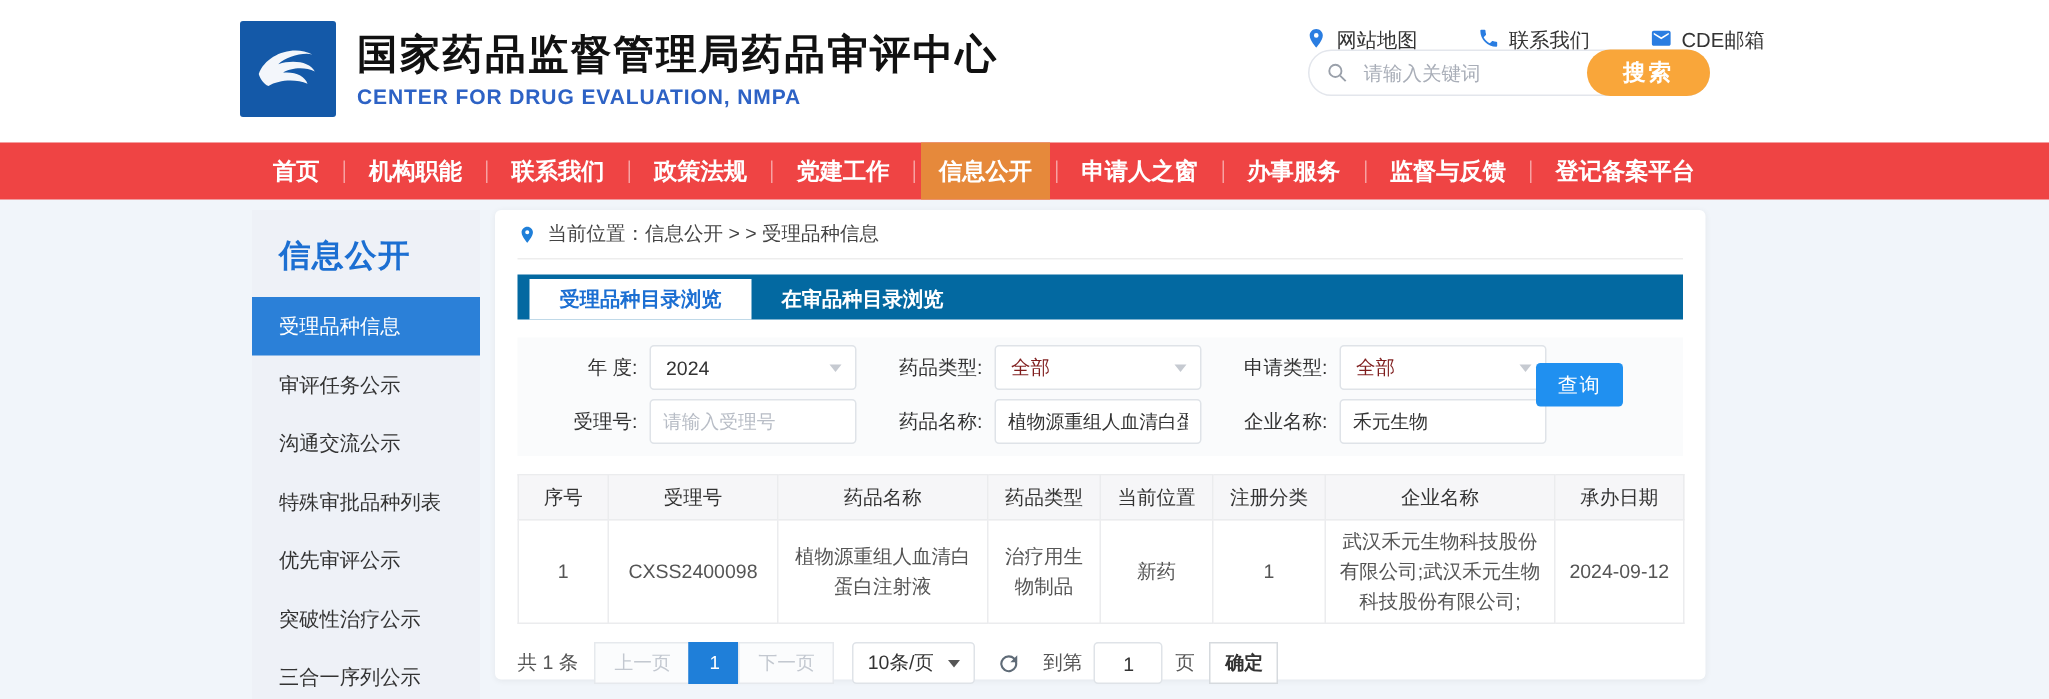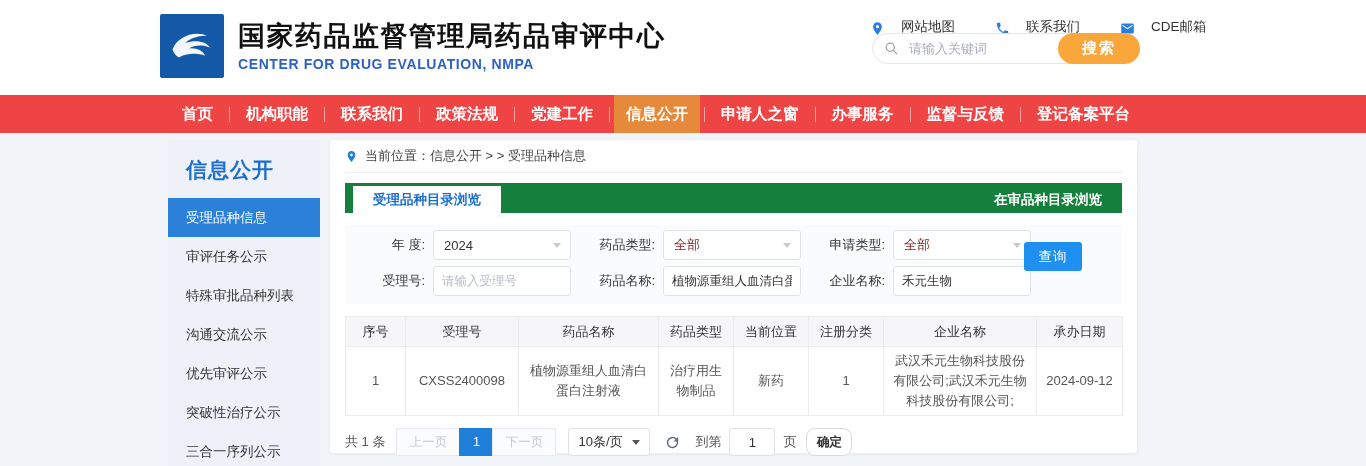--- a/index.html
+++ b/index.html
@@ -9,21 +9,21 @@
   
   .header { position:absolute; left:0; top:0; width:1366px; height:95px; background:#ffffff; }
   .logo-wrap { position:absolute; left:160px; top:14px; display:flex; align-items:center; cursor:pointer; }
   .logo-box { width:64px; height:64px; background:#1459a8; border-radius:2px; display:flex; align-items:center; justify-content:center; }
   .logo-box svg { width:52px; height:52px; }
   .title-col { margin-left:14px; }
   .site-title { font-size:27px; font-weight:bold; color:#111; letter-spacing:1.5px; line-height:1.2; }
   .site-subtitle { margin-top:4px; font-size:14px; font-weight:bold; color:#2d62c5; letter-spacing:.6px; }
 
   .quick-links { position:absolute; left:870px; top:18px; display:flex; gap:40px; }
-  .qlink { display:flex; align-items:flex-end; gap:16px; font-size:13.5px; color:#333; cursor:pointer; }
+  .qlink { display:flex; align-items:flex-start; gap:6px; font-size:13.5px; color:#333; cursor:pointer; }
   .qlink svg { width:15px; height:15px; color:#2a7de1; }
 
   .search-wrap { position:absolute; left:872px; top:33px; width:268px; height:31px; }
   .search-input { width:100%; height:31px; border:1px solid #e3e6ec; border-radius:16px; padding:0 92px 0 36px; font-size:13px; color:#333; background:#fff; outline:none; }
   .search-input::placeholder { color:#a9aeb8; }
   .search-glass { position:absolute; left:12px; top:8px; width:15px; height:15px; color:#9aa0aa; }
   .search-btn { position:absolute; right:0; top:0; width:82px; height:31px; border:none; border-radius:16px; background:#f9a63a; color:#fff; font-size:15px; font-weight:bold; cursor:pointer; letter-spacing:2px; }
 
   
   .navbar { position:absolute; left:0; top:95px; width:1366px; height:38px; background:#ef4444; display:flex; align-items:stretch; padding-left:170px; }
@@ -36,21 +36,21 @@
   .side-title { padding:16px 0 14px 18px; font-size:21px; font-weight:bold; color:#1c6fd2; letter-spacing:1px; }
   .side-item { height:39px; display:flex; align-items:center; padding-left:18px; font-size:13.5px; color:#333; cursor:pointer; }
   .side-item.active { background:#2b80d8; color:#fff; }
 
   
   .card { position:absolute; left:330px; top:140px; width:807px; height:313px; background:#fff; border-radius:4px; box-shadow:0 1px 4px rgba(0,0,0,.06); padding:0 15px; }
 
   .breadcrumb { height:33px; display:flex; align-items:center; gap:7px; font-size:13px; color:#444; border-bottom:1px solid #ededed; }
   .breadcrumb svg { width:13px; height:13px; color:#1f7fd9; }
 
-  .tabs { margin-top:10px; height:30px; background:#15803d; display:flex; align-items:flex-end; padding-left:8px;justify-content:space-between; }
+  .tabs { margin-top:10px; height:30px; background:#0369a1; display:flex; align-items:flex-end; padding-left:8px; }
   .tab { height:27px; padding:0 20px; display:flex; align-items:center; font-size:13.5px; font-weight:bold; cursor:pointer; }
   .tab.active { background:#fff; color:#1c6fd2; }
   .tab.inactive { color:#fff; }
 
   
   .filters { position:relative; margin-top:12px; background:#fafbfc; padding:2px 0; }
   .frow { display:flex; align-items:center; height:30px; margin:3px 0 6px 14px; }
   .fgroup { display:flex; align-items:center; margin-right:18px; }
   .flabel { width:66px; text-align:right; margin-right:8px; font-size:13px; color:#333; white-space:nowrap; }
   .fbox { position:relative; width:138px; height:30px; border:1px solid #dfe3e8; border-radius:3px; background:#fff; }
@@ -72,21 +72,21 @@
   .ptotal { margin-right:12px; }
   .pbtn { height:28px; min-width:64px; border:1px solid #e6e9ed; background:#fbfcfd; color:#c3c8d0; display:flex; align-items:center; justify-content:center; font-size:12.5px; cursor:pointer; margin-left:-1px; }
   .pbtn:first-child { margin-left:0; }
   .pcur { min-width:34px; background:#1f7fd9; border-color:#1f7fd9; color:#fff; }
   .psize { position:relative; margin-left:12px; width:82px; height:28px; border:1px solid #dfe3e8; border-radius:3px; background:#fff; }
   .psize .fselect { height:26px; padding:0 20px 0 9px; }
   .psize .caret { top:11px; border-top-color:#555; }
   .refresh { margin-left:14px; width:17px; height:17px; color:#5f6b77; cursor:pointer; }
   .goto-label { margin-left:14px; }
   .goto-input { width:46px; height:28px; margin:0 8px; text-align:center; border:1px solid #dfe3e8; border-radius:3px; font-size:13px; color:#333; outline:none; }
-  .confirm-btn { margin-left:10px; width:46px; height:28px; border:1px solid #d6dade; border-radius:9px; background:#fff; font-size:12.5px; font-weight:bold; color:#333; cursor:pointer; }
+  .confirm-btn { margin-left:10px; width:46px; height:28px; border:1px solid #d6dade; border-radius:0; background:#fff; font-size:12.5px; font-weight:bold; color:#333; cursor:pointer; }
 </style>
 </head>
 <body>
 
 <div class="page">
 
   <div class="header">
     <div class="logo-wrap">
       <div class="logo-box">
         <svg viewBox="0 0 64 64">
@@ -149,22 +149,22 @@
     <div class="nav-sep"></div>
     <div class="nav-item">监督与反馈</div>
     <div class="nav-sep"></div>
     <div class="nav-item">登记备案平台</div>
   </div>
 
   <div class="sidebar">
     <div class="side-title">信息公开</div>
     <div class="side-item active">受理品种信息</div>
     <div class="side-item">审评任务公示</div>
+    <div class="side-item">沟通交流公示</div>
     <div class="side-item">特殊审批品种列表</div>
-    <div class="side-item">沟通交流公示</div>
     <div class="side-item">优先审评公示</div>
     <div class="side-item">突破性治疗公示</div>
     <div class="side-item">三合一序列公示</div>
   </div>
 
   <div class="card">
 
     <div class="breadcrumb">
       <svg viewBox="0 0 24 24">
           <path fill="currentColor" d="M12 2C8.1 2 5 5.1 5 9c0 5.2 7 13 7 13s7-7.8 7-13c0-3.9-3.1-7-7-7zm0 9.5A2.5 2.5 0 1 1 12 6.5a2.5 2.5 0 0 1 0 5z"></path>

